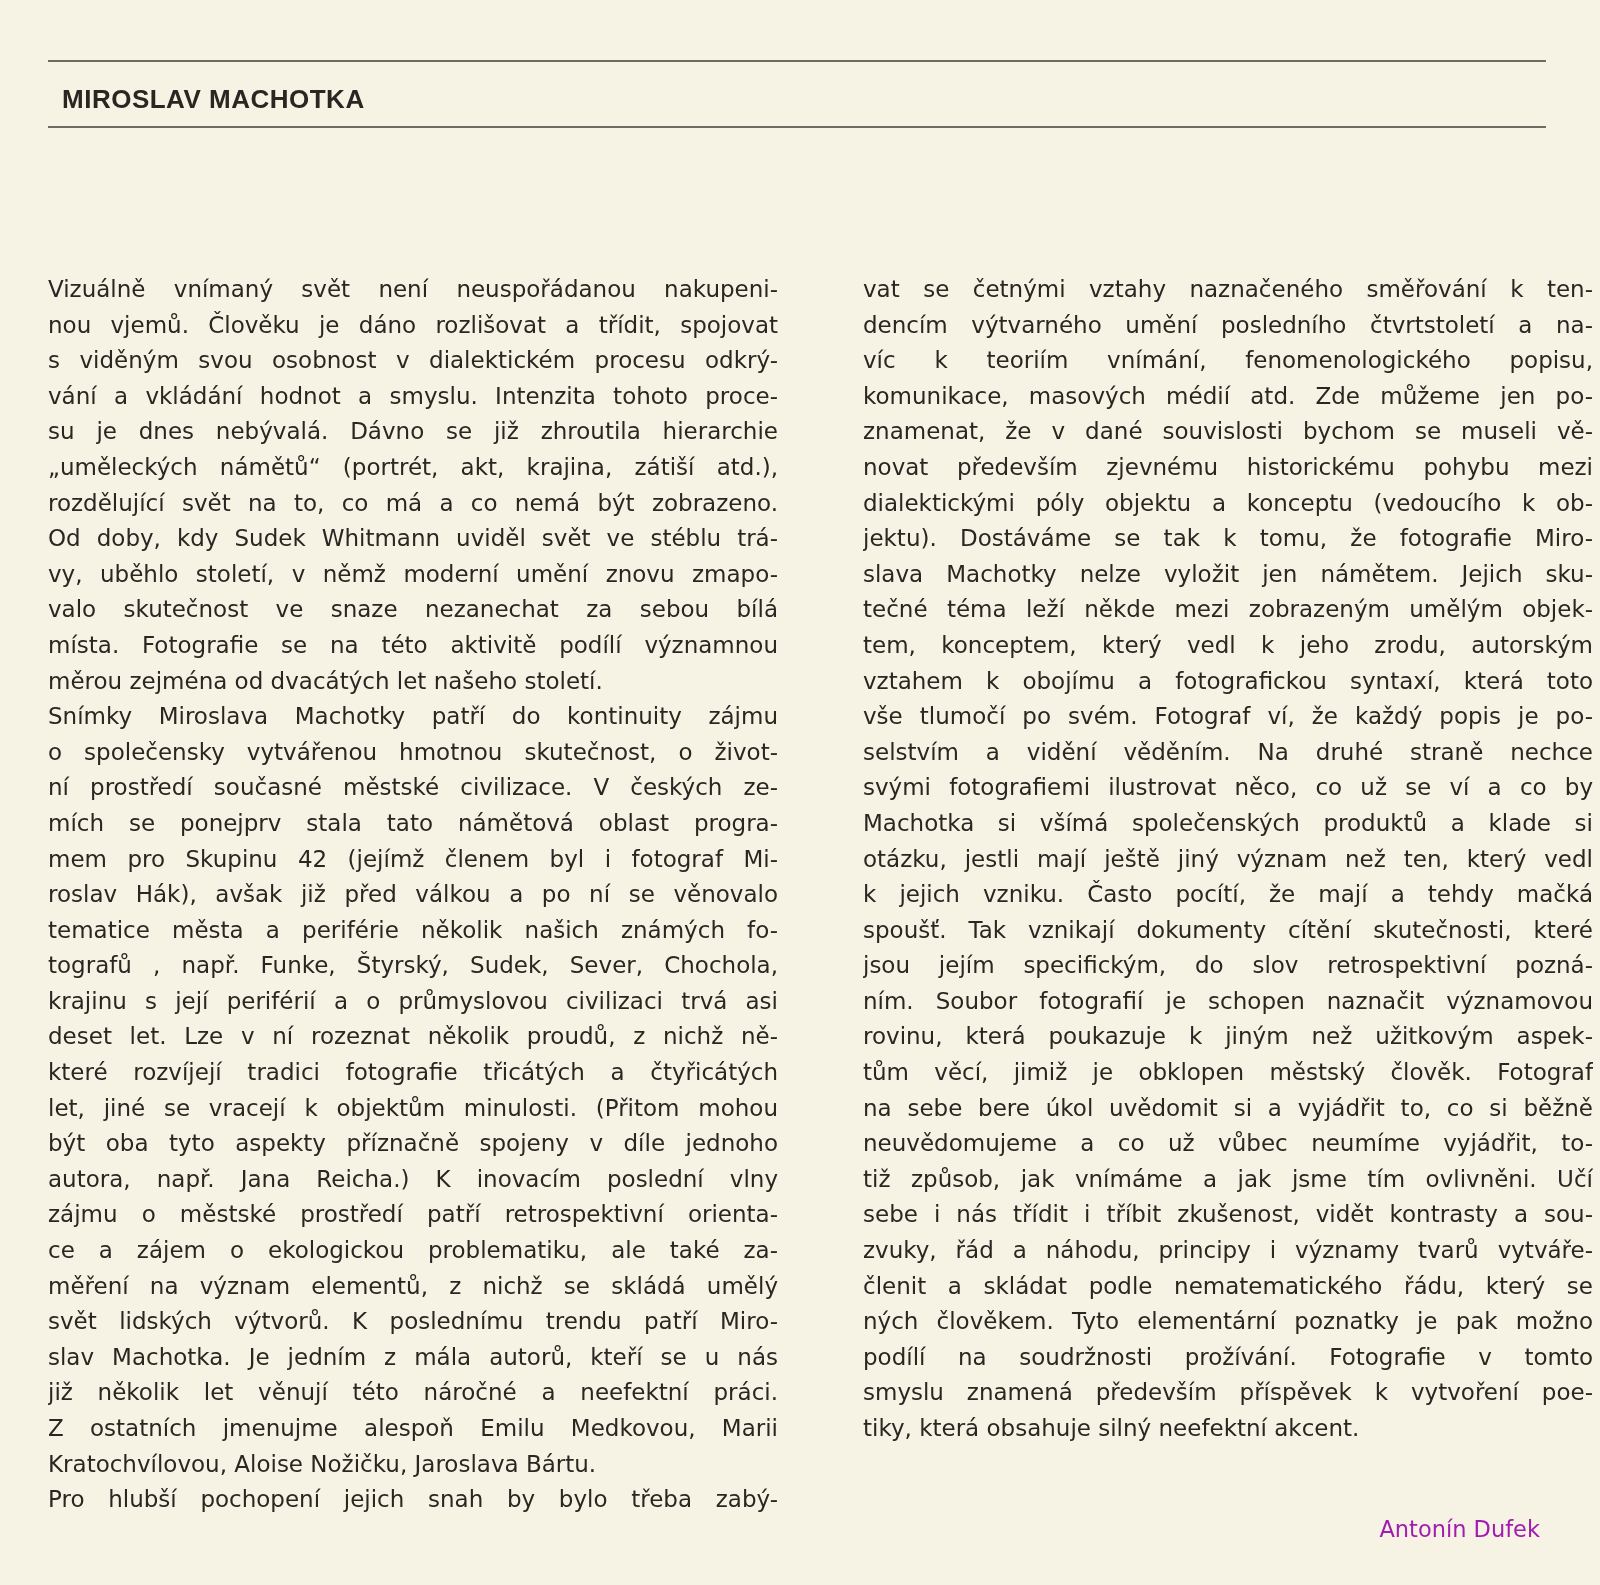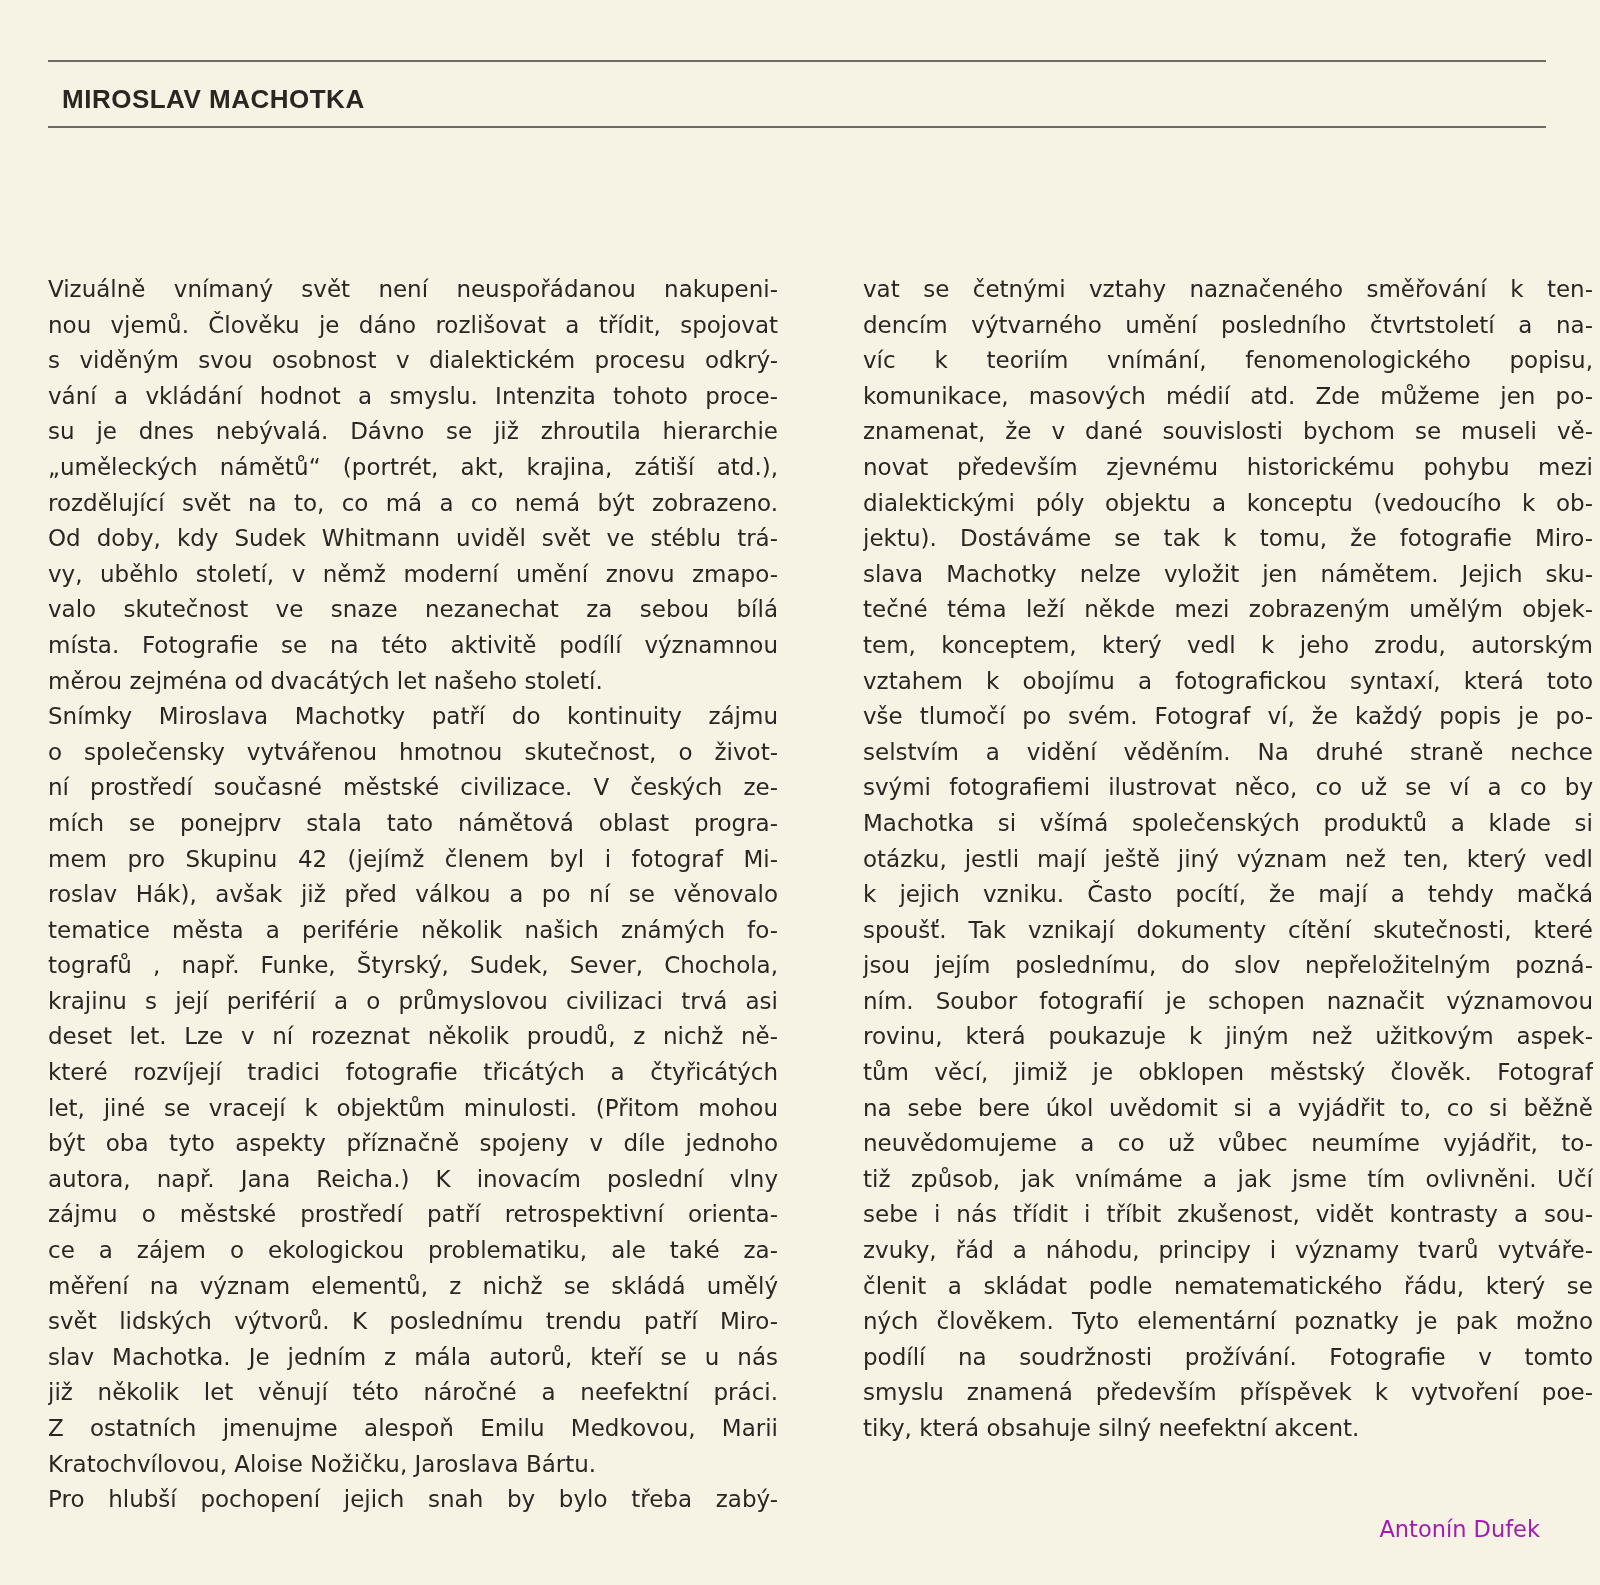--- a/index.html
+++ b/index.html
@@ -123,21 +123,21 @@
     <span class="line">tečné téma leží někde mezi zobrazeným umělým objek-</span>
     <span class="line">tem, konceptem, který vedl k jeho zrodu, autorským</span>
     <span class="line">vztahem k obojímu a fotografickou syntaxí, která toto</span>
     <span class="line">vše tlumočí po svém. Fotograf ví, že každý popis je po-</span>
     <span class="line">selstvím a vidění věděním. Na druhé straně nechce</span>
     <span class="line">svými fotografiemi ilustrovat něco, co už se ví a co by</span>
     <span class="line">Machotka si všímá společenských produktů a klade si</span>
     <span class="line">otázku, jestli mají ještě jiný význam než ten, který vedl</span>
     <span class="line">k jejich vzniku. Často pocítí, že mají a tehdy mačká</span>
     <span class="line">spoušť. Tak vznikají dokumenty cítění skutečnosti, které</span>
-    <span class="line">jsou jejím poslednímu, do slov nepřeložitelným pozná-</span>
+    <span class="line">jsou jejím specifickým, do slov retrospektivní pozná-</span>
     <span class="line">ním. Soubor fotografií je schopen naznačit významovou</span>
     <span class="line">rovinu, která poukazuje k jiným než užitkovým aspek-</span>
     <span class="line">tům věcí, jimiž je obklopen městský člověk. Fotograf</span>
     <span class="line">na sebe bere úkol uvědomit si a vyjádřit to, co si běžně</span>
     <span class="line">neuvědomujeme a co už vůbec neumíme vyjádřit, to-</span>
     <span class="line">tiž způsob, jak vnímáme a jak jsme tím ovlivněni. Učí</span>
     <span class="line">sebe i nás třídit i tříbit zkušenost, vidět kontrasty a sou-</span>
     <span class="line">zvuky, řád a náhodu, principy i významy tvarů vytváře-</span>
     <span class="line">členit a skládat podle nematematického řádu, který se</span>
     <span class="line">ných člověkem. Tyto elementární poznatky je pak možno</span>

